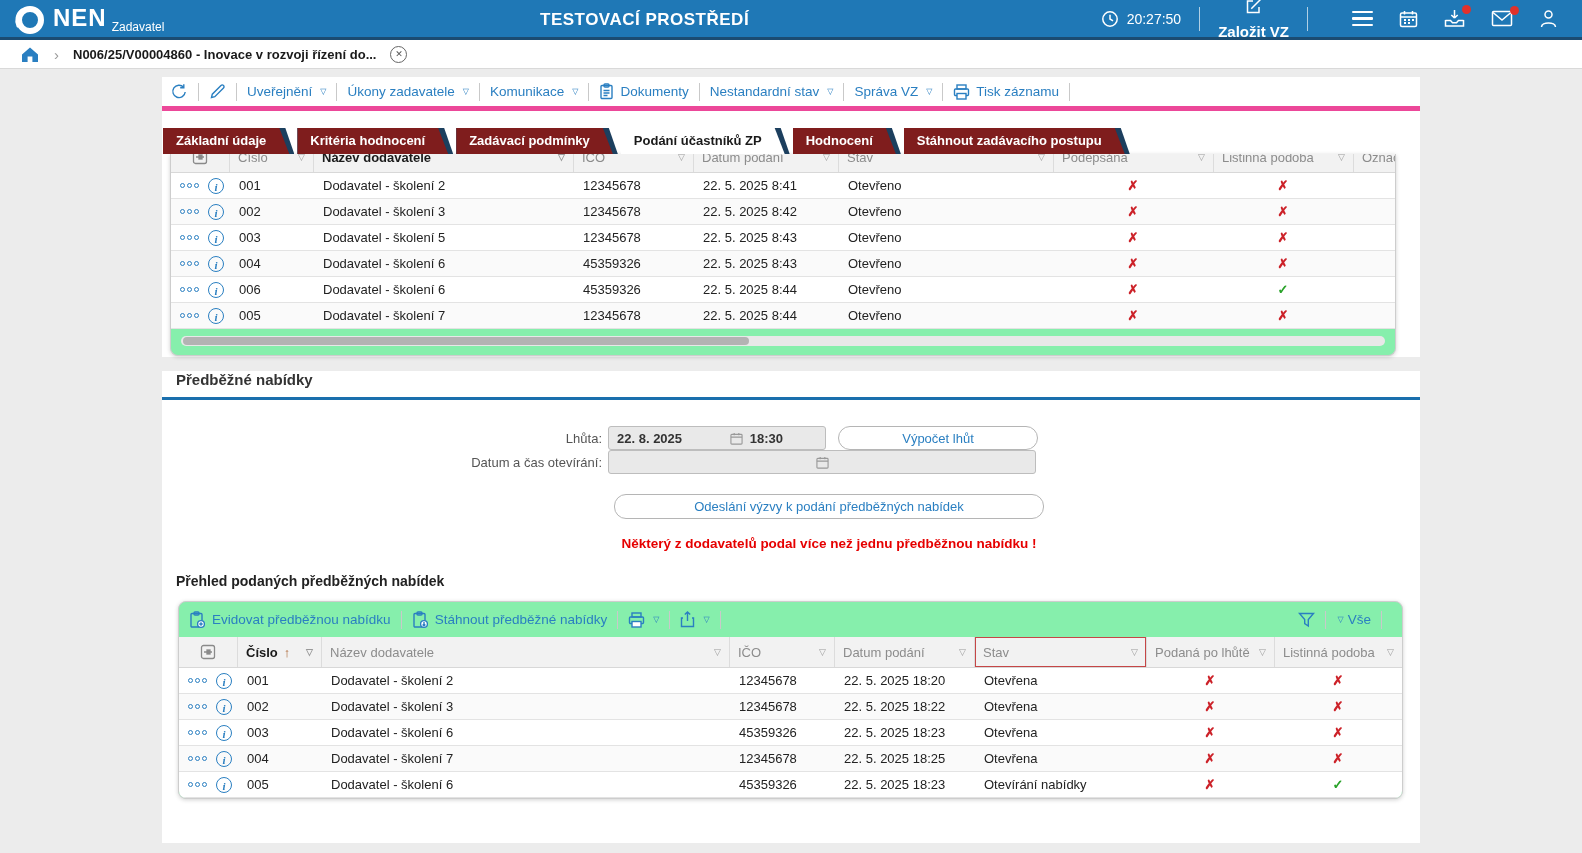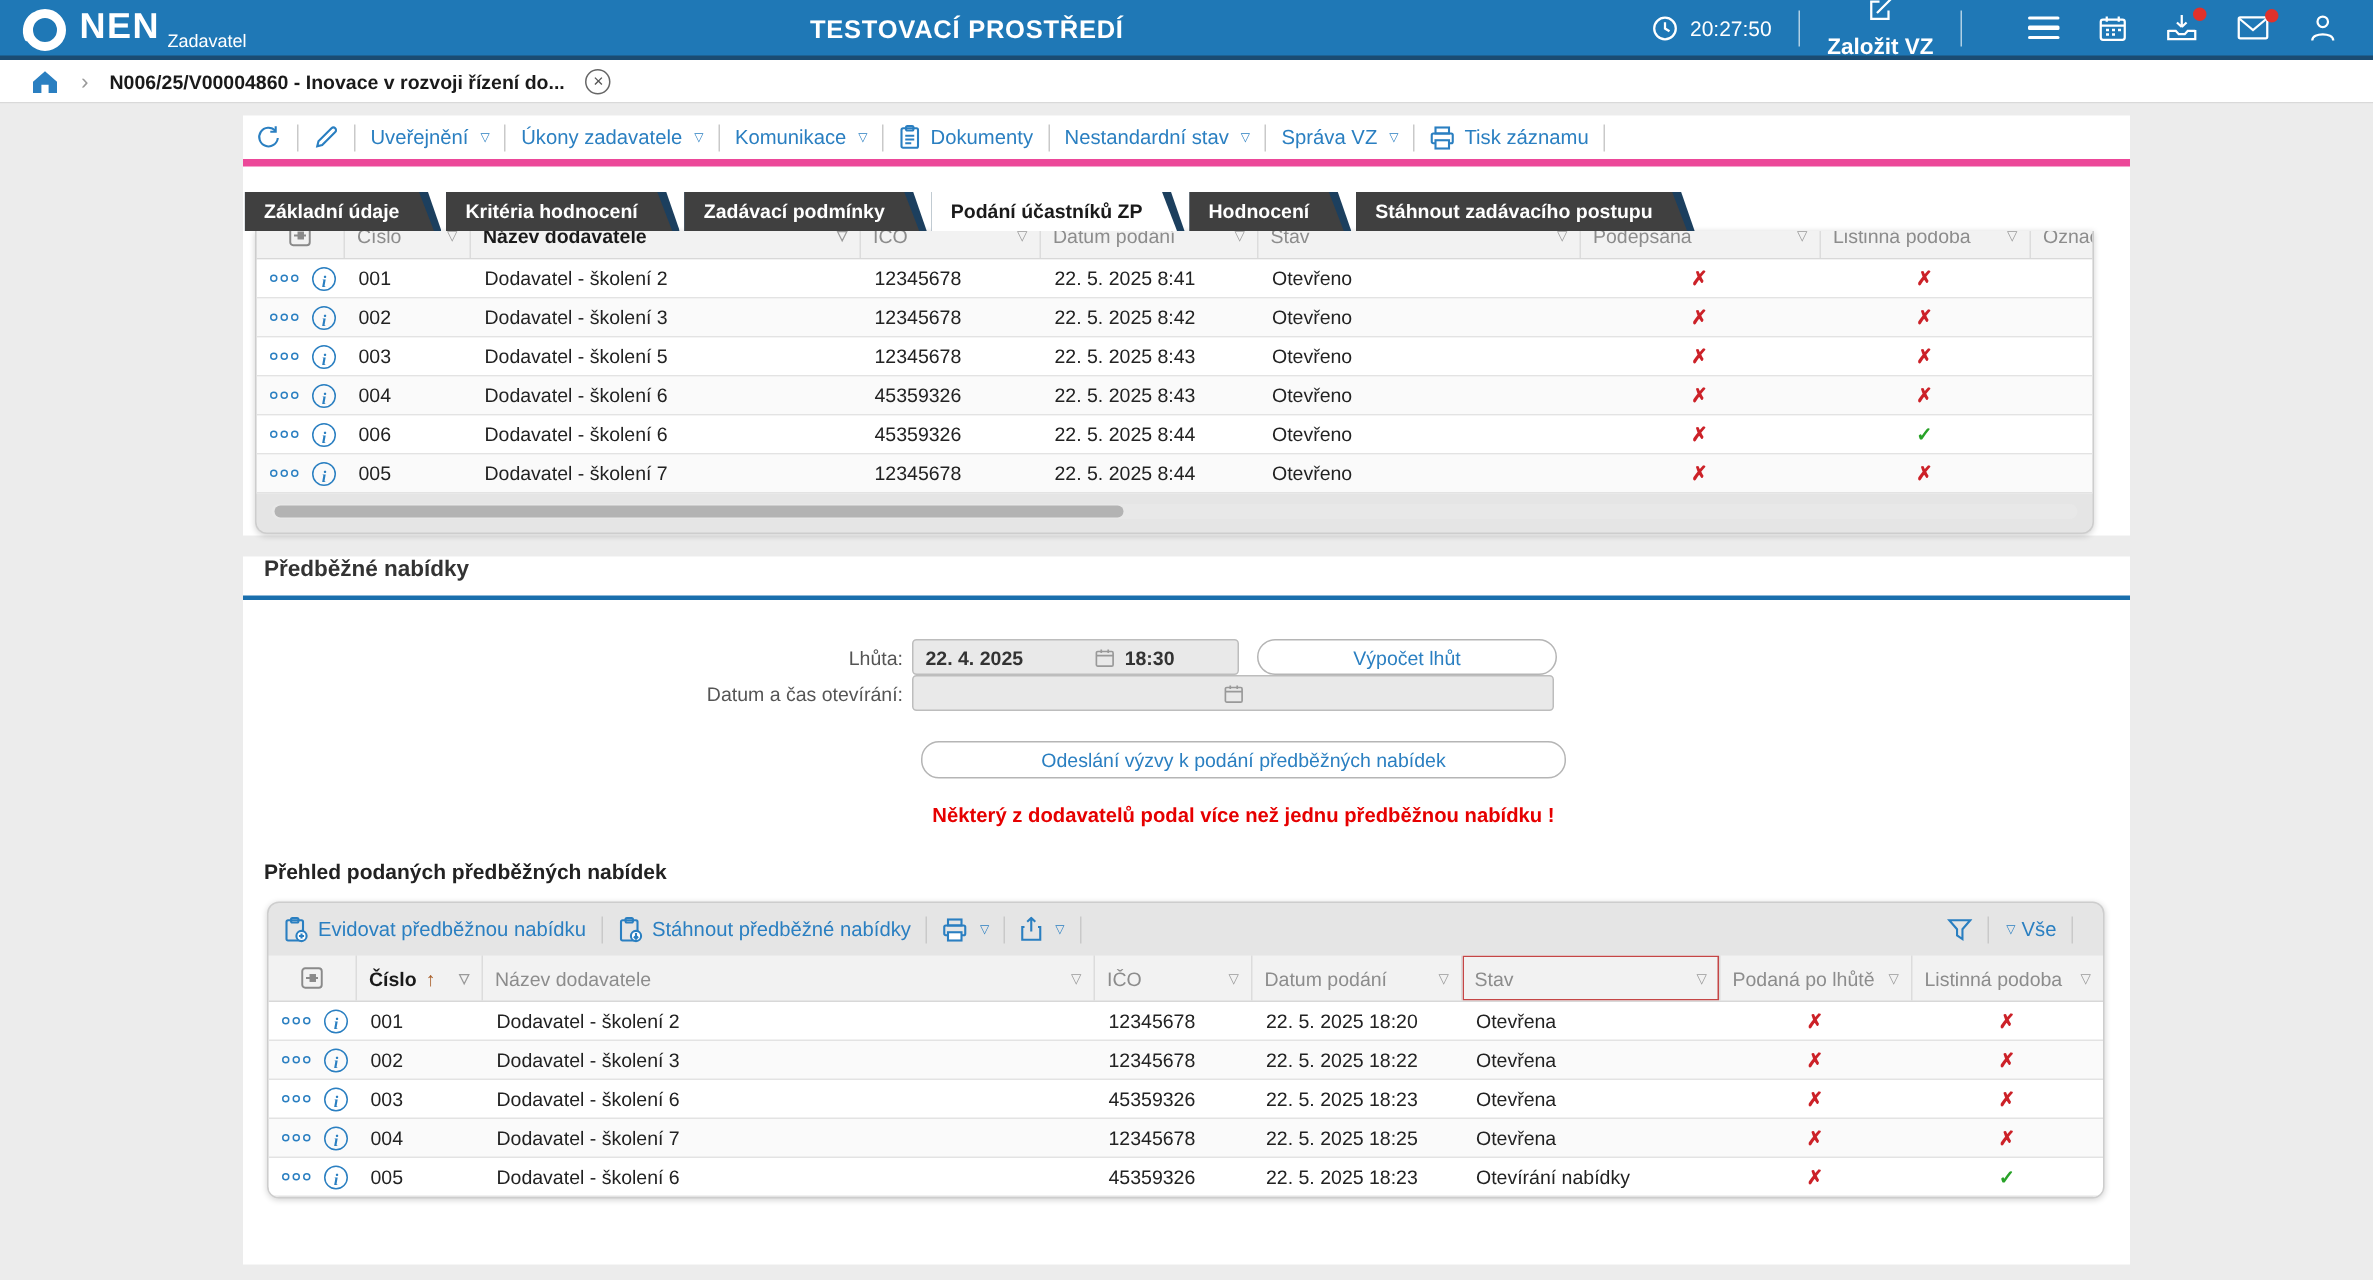--- a/index.html
+++ b/index.html
@@ -45,26 +45,26 @@
                  border-bottom:5px solid #ec4899; font-size:13.5px; color:#2a7fc1; }
   .rt-item { display:flex; align-items:center; gap:6px; cursor:pointer; white-space:nowrap; }
   .rt-div { width:1px; height:18px; background:#c9c9c9; margin:0 10px; }
   .dd { font-size:8px; color:#2a7fc1; margin-left:2px; }
 
   
   .tabs { display:flex; margin-top:17px; margin-left:1px; position:relative; z-index:2; }
   .tab { clip-path:polygon(0 0, calc(100% - 9px) 0, 100% 100%, 0 100%);
          background:#1c3f5e; margin-right:3px; cursor:pointer; }
   .tab-inner { display:block; clip-path:polygon(0 0, calc(100% - 15px) 0, calc(100% - 5px) 100%, 0 100%);
-               background:#404040; color:#fff; font-weight:bold; font-size:13px;
+               background:#7f1d1d; color:#fff; font-weight:bold; font-size:13px;
                line-height:26px; padding:0 28px 0 13px; }
   .tab.active .tab-inner { background:#fff; color:#1a1a1a; }
 
   
-  .card { background:#e5e5e5; border:1px solid #cdcdcd; border-radius:8px;
+  .card { background:#86efac; border:1px solid #cdcdcd; border-radius:8px;
           box-shadow:0 1px 4px rgba(0,0,0,.18); overflow:hidden; }
   .card1 { margin:0 24px 0 8px; border-top:none; border-radius:0 0 8px 8px; }
   .card2 { margin:12px 17px 0 16px; }
 
   .thead { background:#f2f2f2; border-bottom:1px solid #d8d8d8; color:#8c8c8c; font-size:13px; }
   .t1-grid { display:grid; grid-template-columns:58px 84px 260px 120px 145px 215px 160px 140px 120px; }
   .t2-grid { display:grid; grid-template-columns:58px 84px 408px 105px 140px 172px 128px 128px; }
   .hc { position:relative; display:flex; align-items:center; padding:0 8px; height:30px;
         border-left:1px solid #dcdcdc; cursor:pointer; white-space:nowrap; overflow:hidden; }
   .hc:first-child { border-left:none; justify-content:center; }
@@ -448,21 +448,21 @@
   </section>
 
   <section class="panel panel2">
     <h2 class="sec-title">Předběžné nabídky</h2>
     <div class="sec-rule"></div>
 
     <div class="form">
       <div class="frow">
         <span class="flabel">Lhůta:</span>
         <div class="inp inp-datetime">
-          <span class="date">22. 4. 2025</span>
+          <span class="date">22. 8. 2025</span>
           <span class="spacer"></span>
           <svg width="13" height="13" viewBox="0 0 14 14" stroke="#999" fill="none" stroke-width="1.2">
             <rect x="1" y="2.5" width="12" height="10.5" rx="1"></rect>
               <path d="M1 5.5 H13 M4.5 1 V3.5 M9.5 1 V3.5"></path>
           </svg>
           <span class="time">18:30</span>
           <span class="tail"></span>
         </div>
         <button class="btn btn-vypocet">Výpočet lhůt</button>
       </div>

